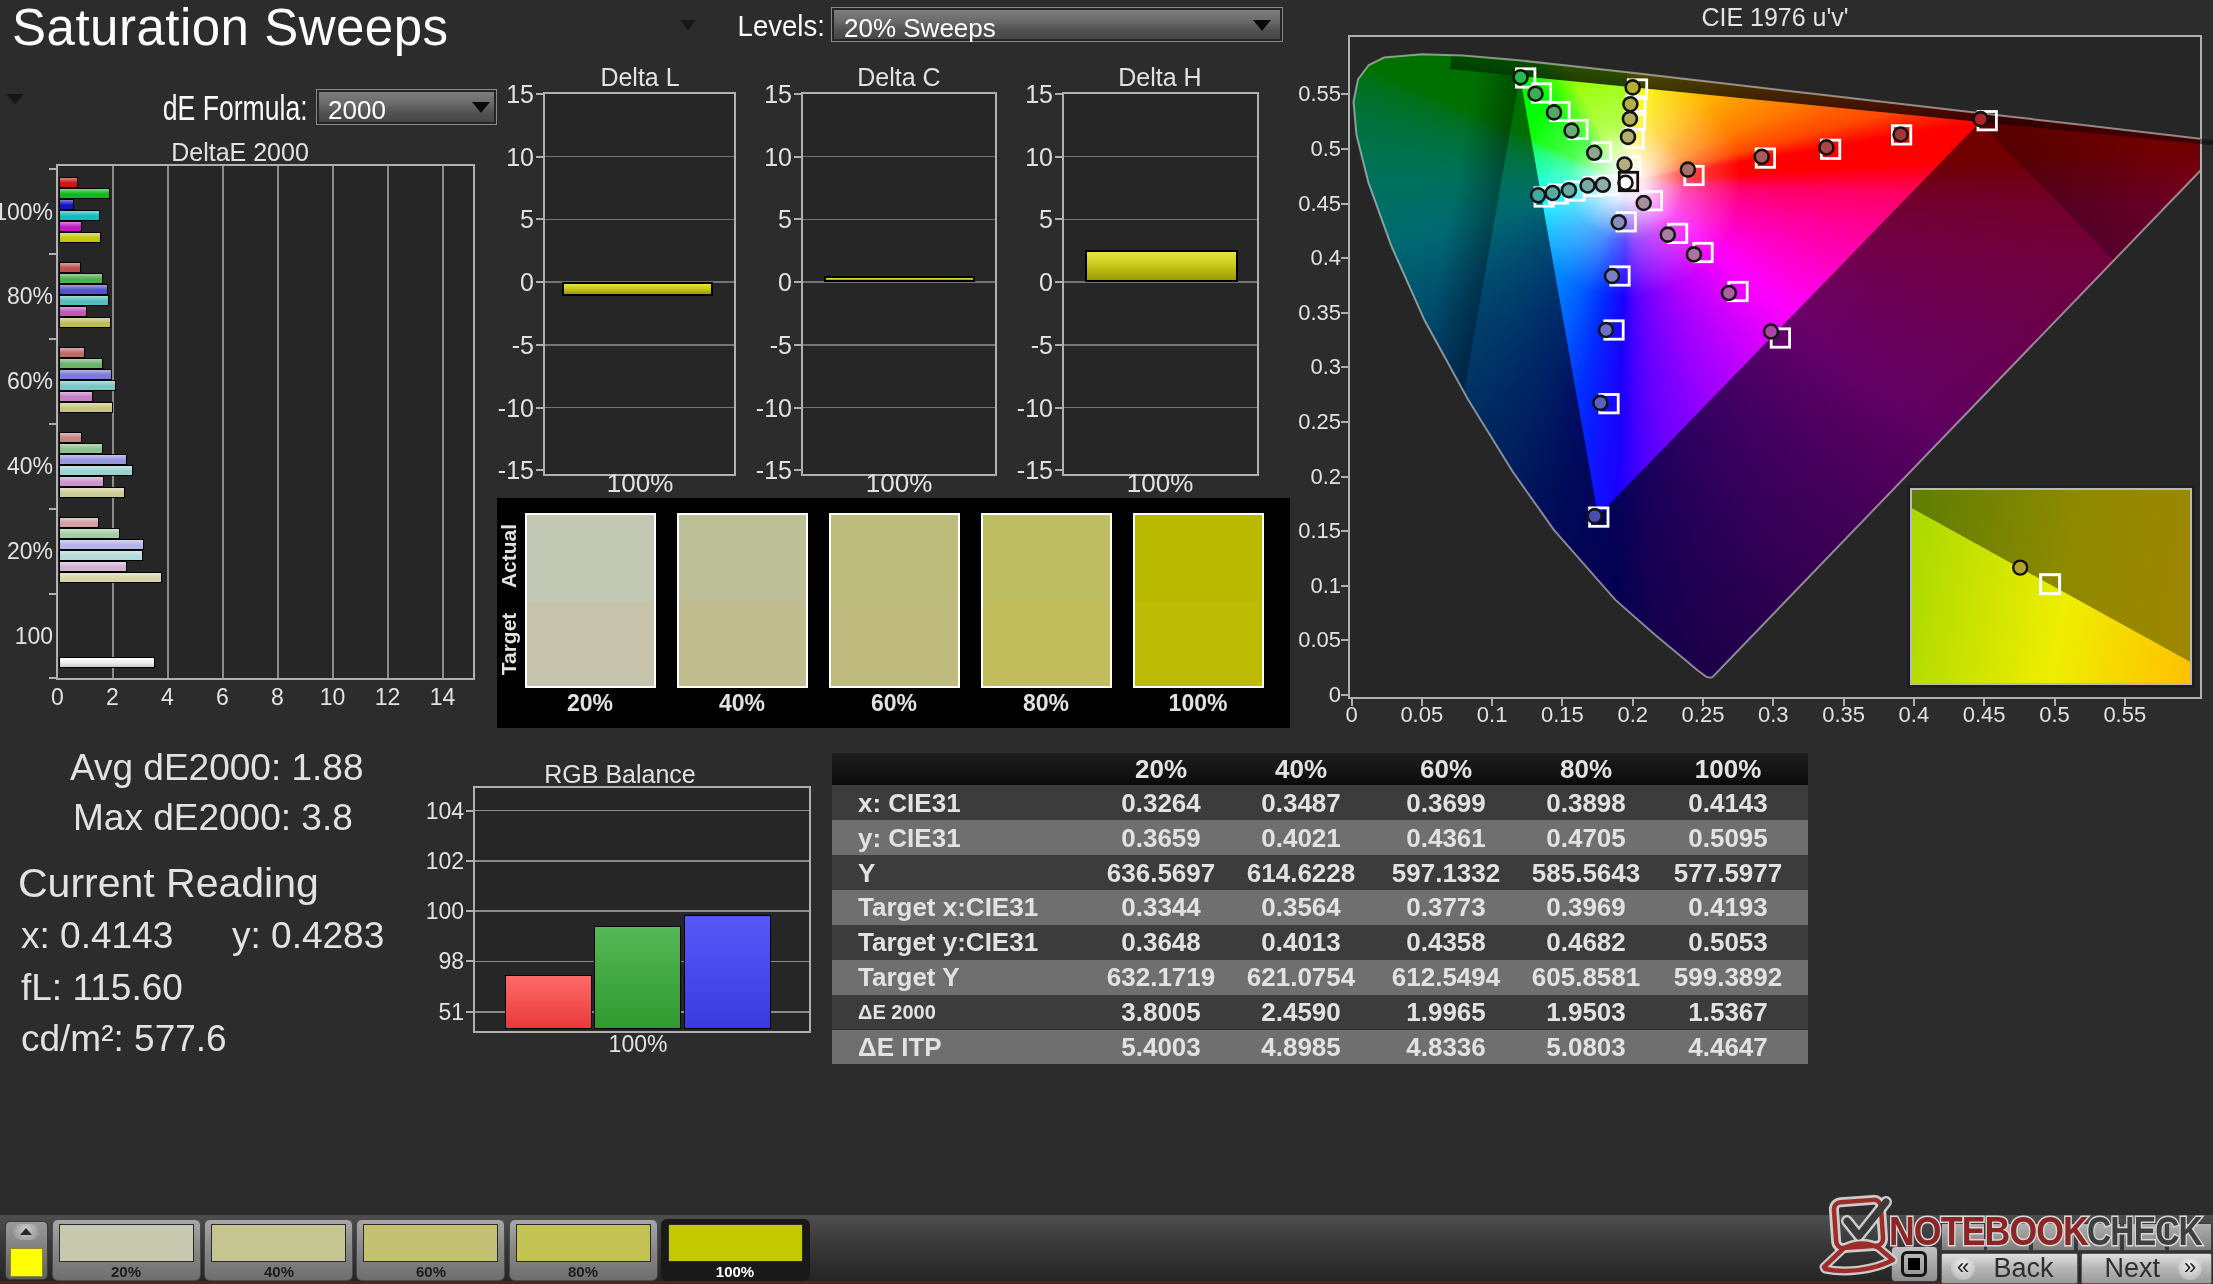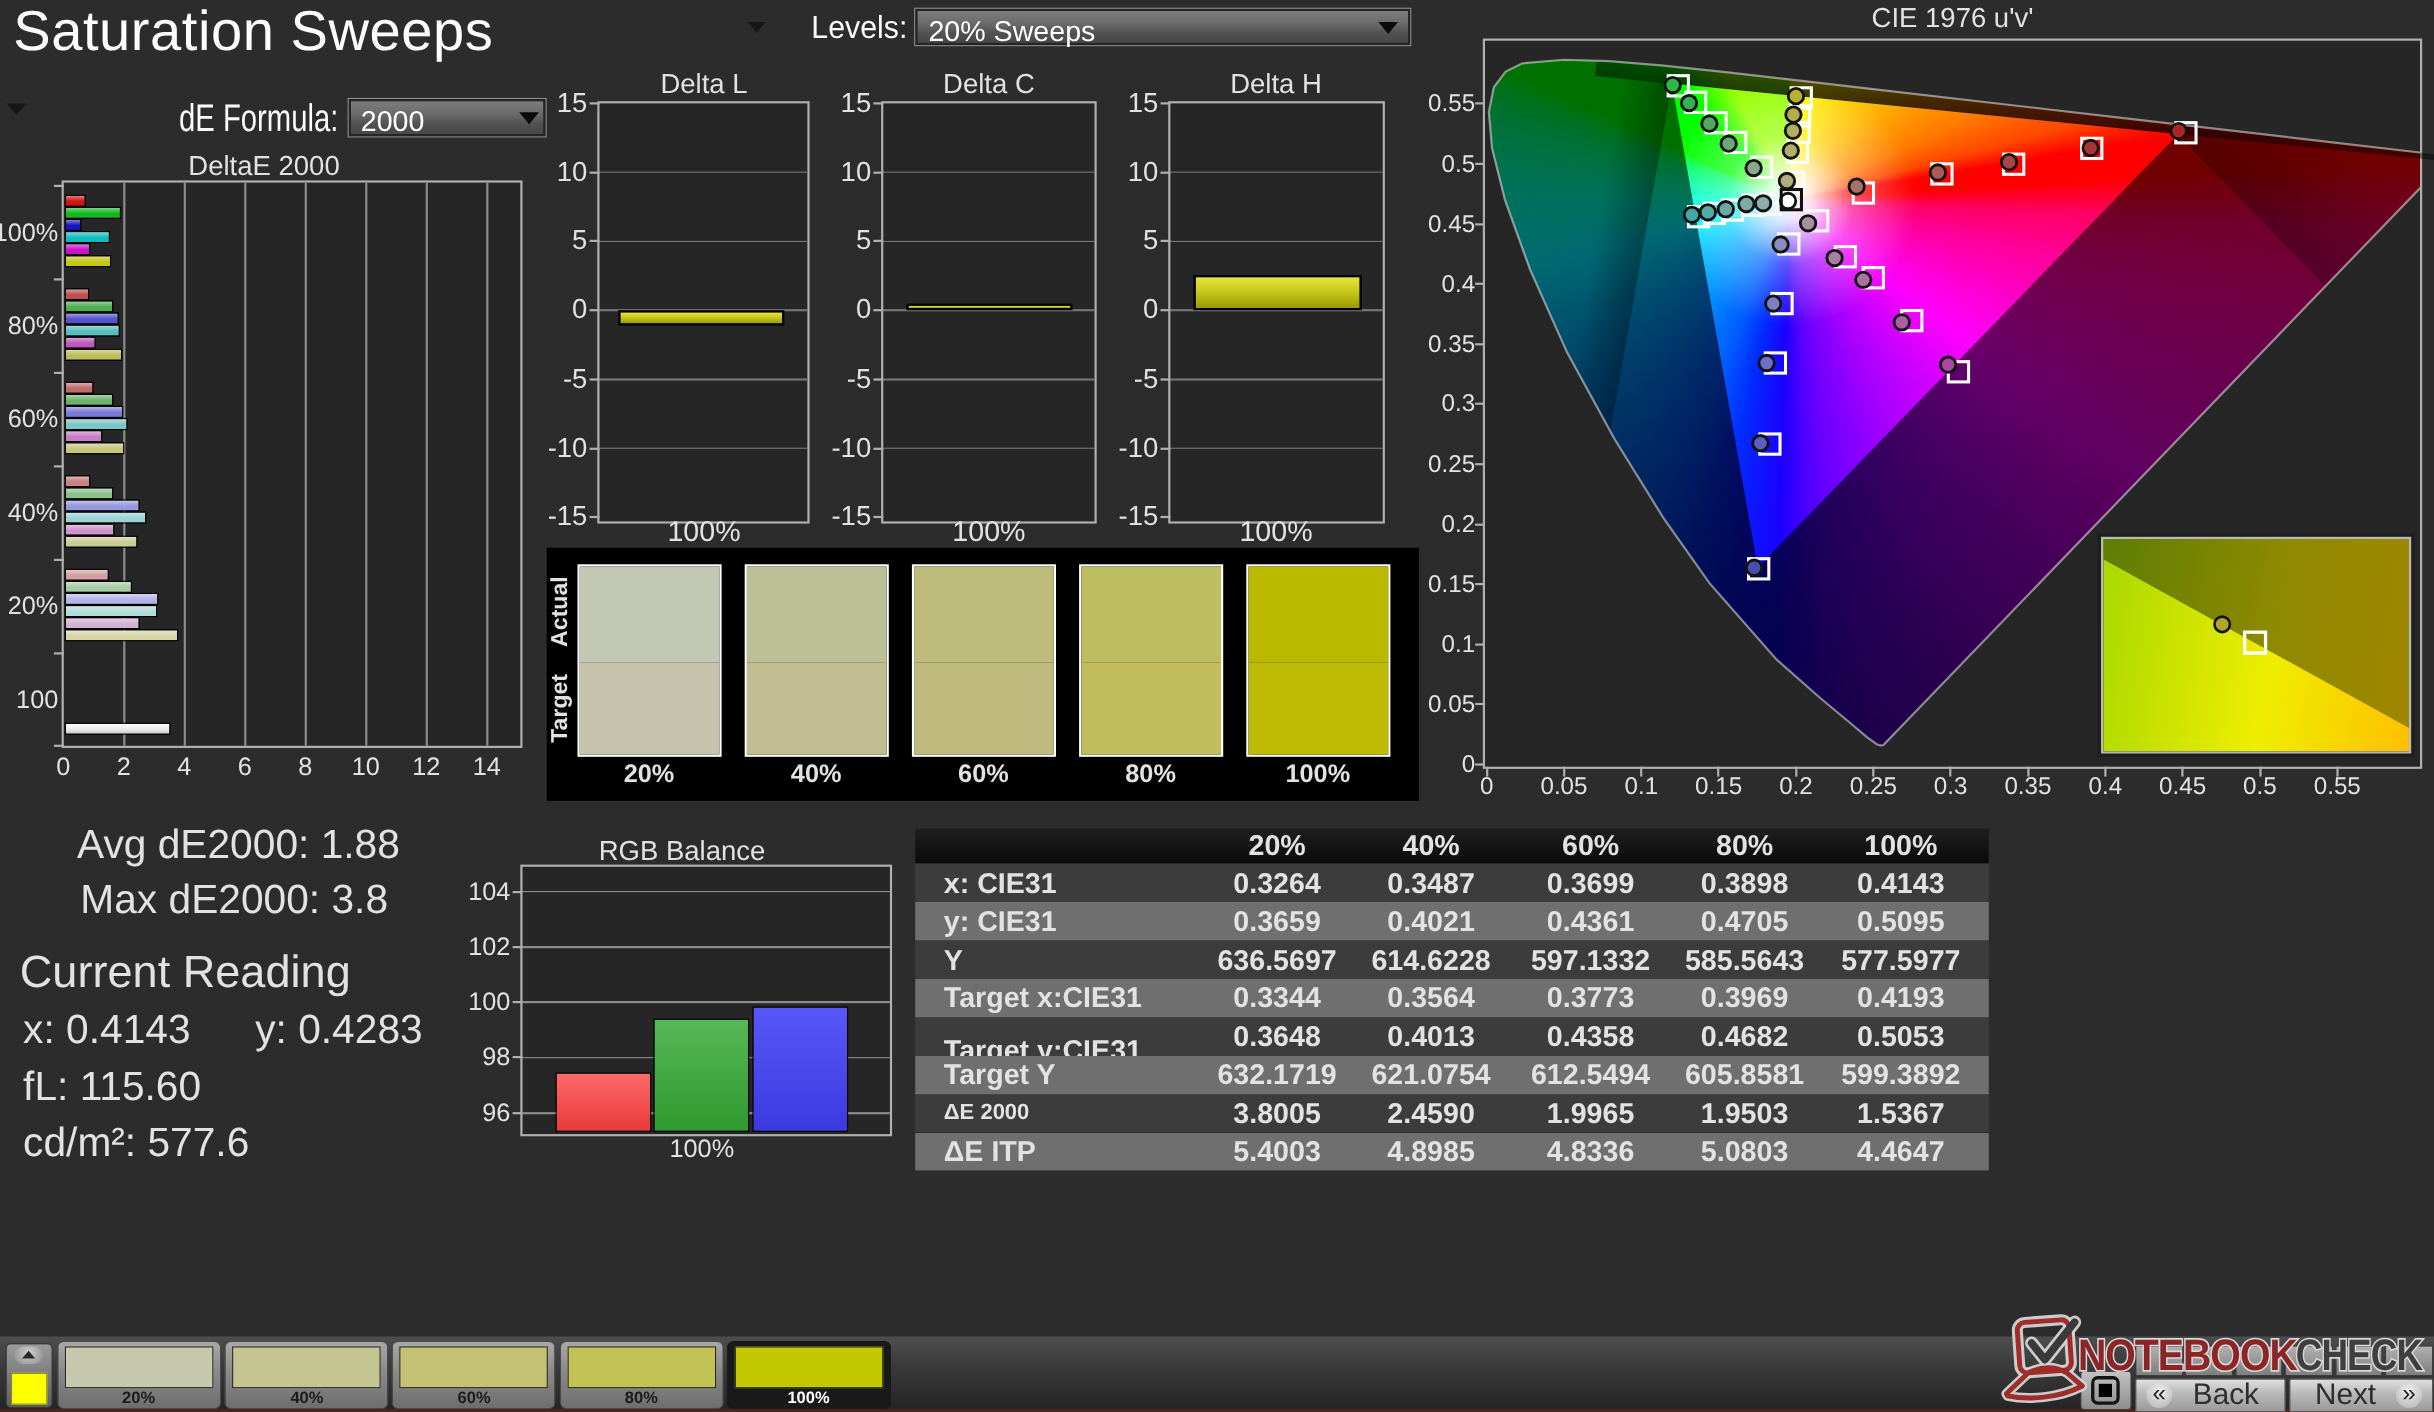--- a/index.html
+++ b/index.html
@@ -337,21 +337,21 @@
 <div class="tick" style="left:465.5px;top:859.8px;width:9px;height:2px;"></div>
 <div class="lbl rt" style="left:464px;top:860.8px;font-size:23px;">102</div>
 <div class="abs" style="left:474.5px;top:910.4px;width:334.0px;height:1.5px;background:#8c8c8c;"></div>
 <div class="tick" style="left:465.5px;top:910.1px;width:9px;height:2px;"></div>
 <div class="lbl rt" style="left:464px;top:911.1px;font-size:23px;">100</div>
 <div class="abs" style="left:474.5px;top:960.6px;width:334.0px;height:1.5px;background:#8c8c8c;"></div>
 <div class="tick" style="left:465.5px;top:960.4px;width:9px;height:2px;"></div>
 <div class="lbl rt" style="left:464px;top:961.4px;font-size:23px;">98</div>
 <div class="abs" style="left:474.5px;top:1011.0px;width:334.0px;height:1.5px;background:#8c8c8c;"></div>
 <div class="tick" style="left:465.5px;top:1010.7px;width:9px;height:2px;"></div>
-<div class="lbl rt" style="left:464px;top:1011.7px;font-size:23px;">96</div>
+<div class="lbl rt" style="left:464px;top:1011.7px;font-size:23px;">51</div>
 <div class="bar" style="left:505px;top:975.3px;width:87px;height:53.7px;border-width:1.5px;background:linear-gradient(180deg,#ff6a6a 0%,#e83a3a 100%);"></div>
 <div class="bar" style="left:594px;top:926.0px;width:87px;height:103.0px;border-width:1.5px;background:linear-gradient(180deg,#56b856 0%,#2f9a2f 100%);"></div>
 <div class="bar" style="left:683.5px;top:915.4px;width:87px;height:113.6px;border-width:1.5px;background:linear-gradient(180deg,#5858f8 0%,#3a3ae0 100%);"></div>
 <div class="lbl ct" style="left:638px;top:1044px;font-size:23px;">100%</div>
 <div class="abs" style="left:831.5px;top:752.7px;width:976.0px;height:32.5px;background:linear-gradient(180deg,#1f1f1f,#0a0a0a);"></div>
 <div class="lbl ct" style="left:1161px;top:769.0px;font-size:26px;font-weight:bold;">20%</div>
 <div class="lbl ct" style="left:1301px;top:769.0px;font-size:26px;font-weight:bold;">40%</div>
 <div class="lbl ct" style="left:1446px;top:769.0px;font-size:26px;font-weight:bold;">60%</div>
 <div class="lbl ct" style="left:1586px;top:769.0px;font-size:26px;font-weight:bold;">80%</div>
 <div class="lbl ct" style="left:1728px;top:769.0px;font-size:26px;font-weight:bold;">100%</div>
@@ -377,21 +377,21 @@
 <div class="lbl ct" style="left:1586px;top:872.5px;font-size:26px;font-weight:bold;">585.5643</div>
 <div class="lbl ct" style="left:1728px;top:872.5px;font-size:26px;font-weight:bold;">577.5977</div>
 <div class="abs" style="left:831.5px;top:889.9px;width:976.0px;height:34.9px;background:#6f6f6f;"></div>
 <div class="lbl" style="left:858px;top:907.4px;transform:translateY(-50%);font-size:26px;font-weight:bold;">Target x:CIE31</div>
 <div class="lbl ct" style="left:1161px;top:907.4px;font-size:26px;font-weight:bold;">0.3344</div>
 <div class="lbl ct" style="left:1301px;top:907.4px;font-size:26px;font-weight:bold;">0.3564</div>
 <div class="lbl ct" style="left:1446px;top:907.4px;font-size:26px;font-weight:bold;">0.3773</div>
 <div class="lbl ct" style="left:1586px;top:907.4px;font-size:26px;font-weight:bold;">0.3969</div>
 <div class="lbl ct" style="left:1728px;top:907.4px;font-size:26px;font-weight:bold;">0.4193</div>
 <div class="abs" style="left:831.5px;top:924.8px;width:976.0px;height:34.9px;background:#3c3c3c;"></div>
-<div class="lbl" style="left:858px;top:942.3px;transform:translateY(-50%);font-size:26px;font-weight:bold;margin-top:13px;">Target y:CIE31</div>
+<div class="lbl" style="left:858px;top:942.3px;transform:translateY(-50%);font-size:26px;font-weight:bold;">Target y:CIE31</div>
 <div class="lbl ct" style="left:1161px;top:942.3px;font-size:26px;font-weight:bold;">0.3648</div>
 <div class="lbl ct" style="left:1301px;top:942.3px;font-size:26px;font-weight:bold;text-align:right;">0.4013</div>
 <div class="lbl ct" style="left:1446px;top:942.3px;font-size:26px;font-weight:bold;">0.4358</div>
 <div class="lbl ct" style="left:1586px;top:942.3px;font-size:26px;font-weight:bold;">0.4682</div>
 <div class="lbl ct" style="left:1728px;top:942.3px;font-size:26px;font-weight:bold;">0.5053</div>
 <div class="abs" style="left:831.5px;top:959.7px;width:976.0px;height:34.9px;background:#6f6f6f;"></div>
 <div class="lbl" style="left:858px;top:977.2px;transform:translateY(-50%);font-size:26px;font-weight:bold;">Target Y</div>
 <div class="lbl ct" style="left:1161px;top:977.2px;font-size:26px;font-weight:bold;">632.1719</div>
 <div class="lbl ct" style="left:1301px;top:977.2px;font-size:26px;font-weight:bold;">621.0754</div>
 <div class="lbl ct" style="left:1446px;top:977.2px;font-size:26px;font-weight:bold;">612.5494</div>

